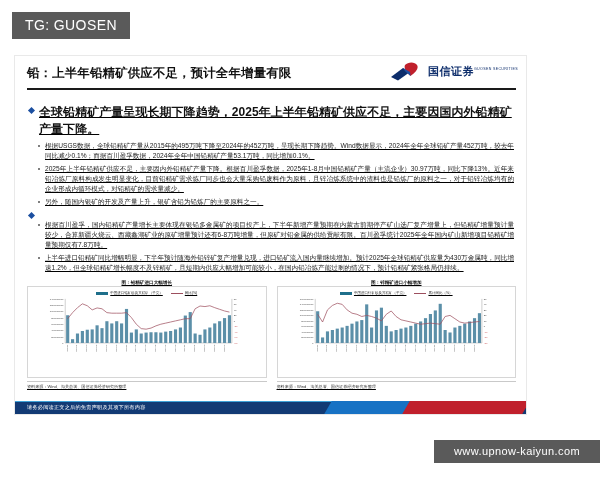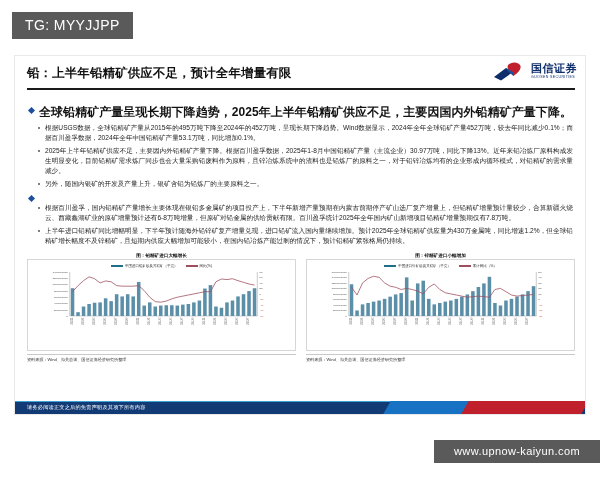--- a/index.html
+++ b/index.html
@@ -20,24 +20,25 @@
     letter-spacing: 0.4px;
     display: flex; align-items: center; justify-content: center;
   }
   .wm-top { left: 12px; top: 12px; padding: 5px 13px 6px; font-size: 14px; }
   .wm-bottom { left: 386px; top: 440px; padding: 5px 20px 6px; font-size: 11px; margin-left: 48px; }
 
   
   .slide {
     position: absolute;
     left: 14px; top: 55px;
-    width: 572px; height: 360px;
+    width: 513px; height: 360px;
     background: #ffffff;
     border: 1px solid #e9e9e9;
     overflow: hidden;
+    text-decoration: underline;
   }
 
   
   .slide-head {
     position: relative;
     height: 38px;
     padding: 0 8px;
   }
   .slide-title {
     position: absolute;
@@ -47,21 +48,21 @@
     color: #111111;
     letter-spacing: 0.2px;
     white-space: nowrap;
   }
   .logo-wrap {
     position: absolute;
     right: 8px; top: 6px;
     display: flex; align-items: center; gap: 4px;
   }
   .logo-mark { width: 34px; height: 19px; display: block; }
-  .logo-text { display: flex; flex-direction: column; line-height: 1; }
+  .logo-text { display: flex; flex-direction: row; line-height: 1; }
   .logo-cn { font-size: 11px; font-weight: bold; color: #0d2d6b; letter-spacing: 0.5px; }
   .logo-en { font-size: 3.6px; color: #0d2d6b; letter-spacing: 0.35px; margin-top: 2px; }
 
   .title-rule {
     position: absolute;
     left: 12px; right: 10px; top: 32px;
     height: 2px;
     background: #1a1a1a;
   }
 
@@ -164,21 +165,21 @@
     position: absolute; top: 0; height: 13px;
   }
   .foot-shape-blue { right: 78px; width: 120px; background:#1772c4; transform: skewX(-30deg); }
   .foot-shape-red  { right: 0;   width: 120px; background:#c0202c; transform: skewX(-30deg); }
 </style>
 </head>
 <body>
 
 <div id="root">
 
-  <div class="wm wm-top">TG: MYYJJPP</div>
+  <div class="wm wm-top">TG: GUOSEN</div>
 
   <div class="slide">
 
     <div class="slide-head">
       <div class="slide-title">铅：上半年铅精矿供应不足，预计全年增量有限</div>
 
       <div class="logo-wrap">
         <svg class="logo-mark" viewBox="0 0 68 38">
           <path d="M2 30 L26 12 L40 20 L16 37 Z" fill="#0d2d6b"></path>
           <path d="M30 6 C36 -1 50 -1 54 6 C58 12 52 21 41 28 C33 21 27 13 30 6 Z" fill="#c0202c"></path>

